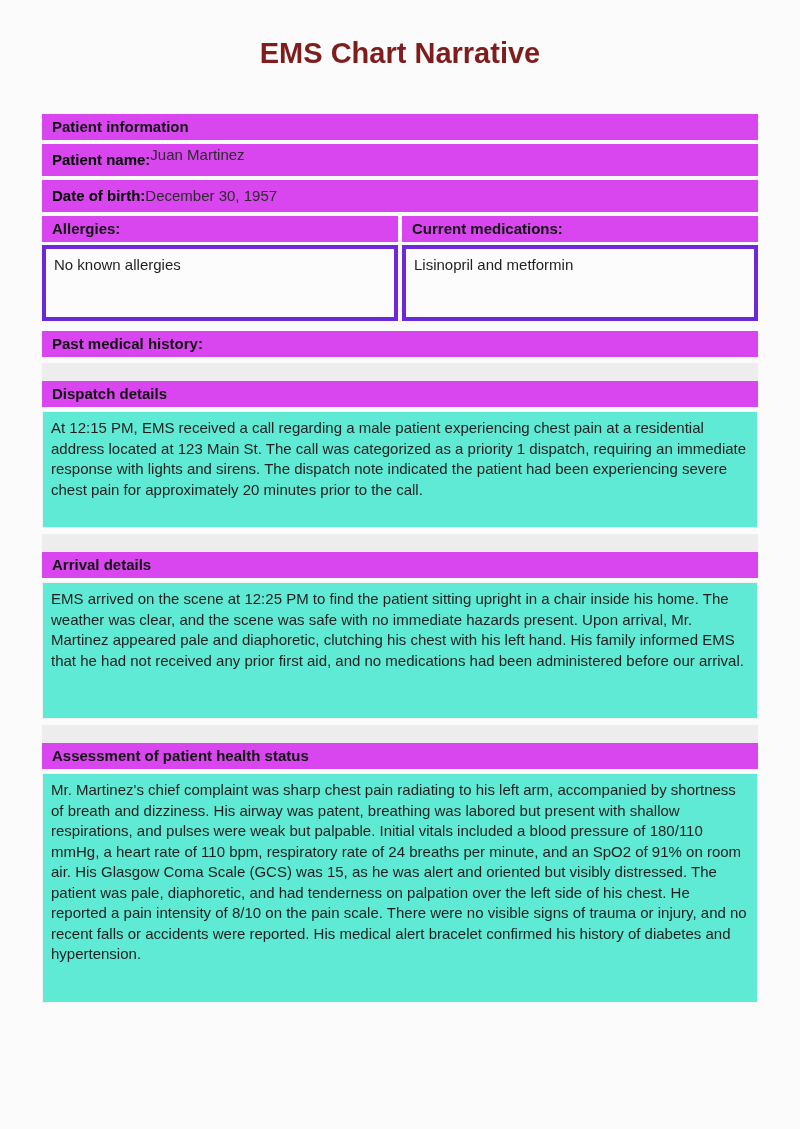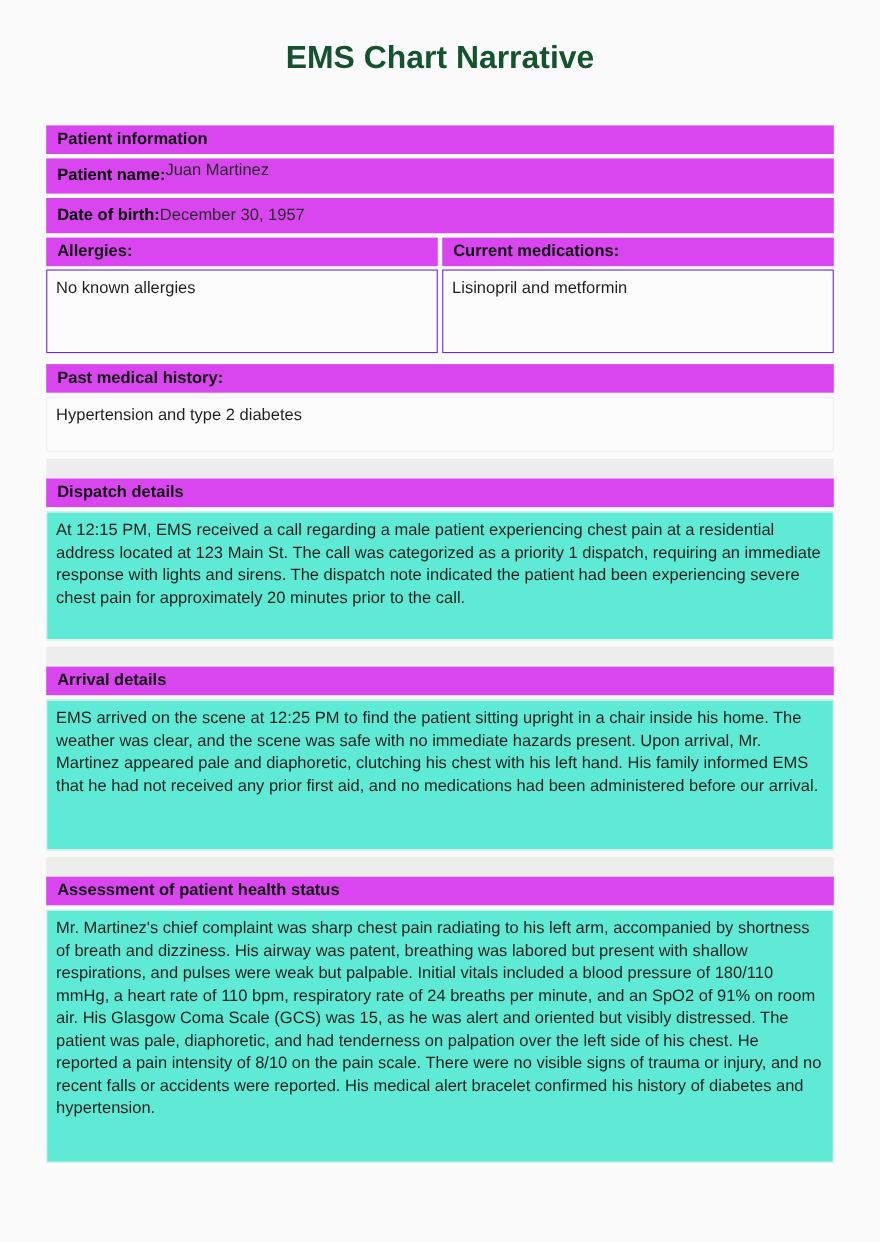--- a/index.html
+++ b/index.html
@@ -14,21 +14,21 @@
   .doc {
     width: 716px;
     margin: 0 auto;
   }
   h1.page-title {
     margin: 36px 0 44px 0;
     text-align: center;
     font-size: 29px;
     line-height: 34px;
     font-weight: bold;
-    color: #14532d;
+    color: #7f1d1d;
   }
   .band {
     background: #d946ef;
     padding: 4px 10px;
     margin-bottom: 4px;
     font-size: 15px;
     line-height: 18px;
     box-sizing: border-box;
   }
   .section-head {
@@ -49,21 +49,21 @@
   }
   .twocol {
     display: flex;
     gap: 4px;
     margin-bottom: 10px;
   }
   .col { flex: 1; min-width: 0; }
   .col .band { margin-bottom: 3px; }
   .cellbox {
     background: #fcfcfc;
-    border: 1px solid #6d28d9;
+    border: 4px solid #6d28d9;
     padding: 6px 8px;
     height: 76px;
     font-size: 15px;
     line-height: 20px;
     color: #1f1f1f;
     box-sizing: border-box;
   }
   .history-box {
     background: #fcfcfc;
     border: 1px solid #f1f1f1;
@@ -120,21 +120,20 @@
         <div class="band section-head">Allergies:</div>
         <div class="cellbox">No known allergies</div>
       </div>
       <div class="col">
         <div class="band section-head">Current medications:</div>
         <div class="cellbox">Lisinopril and metformin</div>
       </div>
     </div>
 
     <div class="band section-head">Past medical history:</div>
-    <div class="history-box">Hypertension and type 2 diabetes</div>
   </section>
 
   <div class="spacer"></div>
 
   <section>
     <div class="band section-head narr-head">Dispatch details</div>
     <div class="parabox dispatch">At 12:15 PM, EMS received a call regarding a male patient experiencing chest pain at a residential address located at 123 Main St. The call was categorized as a priority 1 dispatch, requiring an immediate response with lights and sirens. The dispatch note indicated the patient had been experiencing severe chest pain for approximately 20 minutes prior to the call.</div>
   </section>
 
   <div class="spacer"></div>

